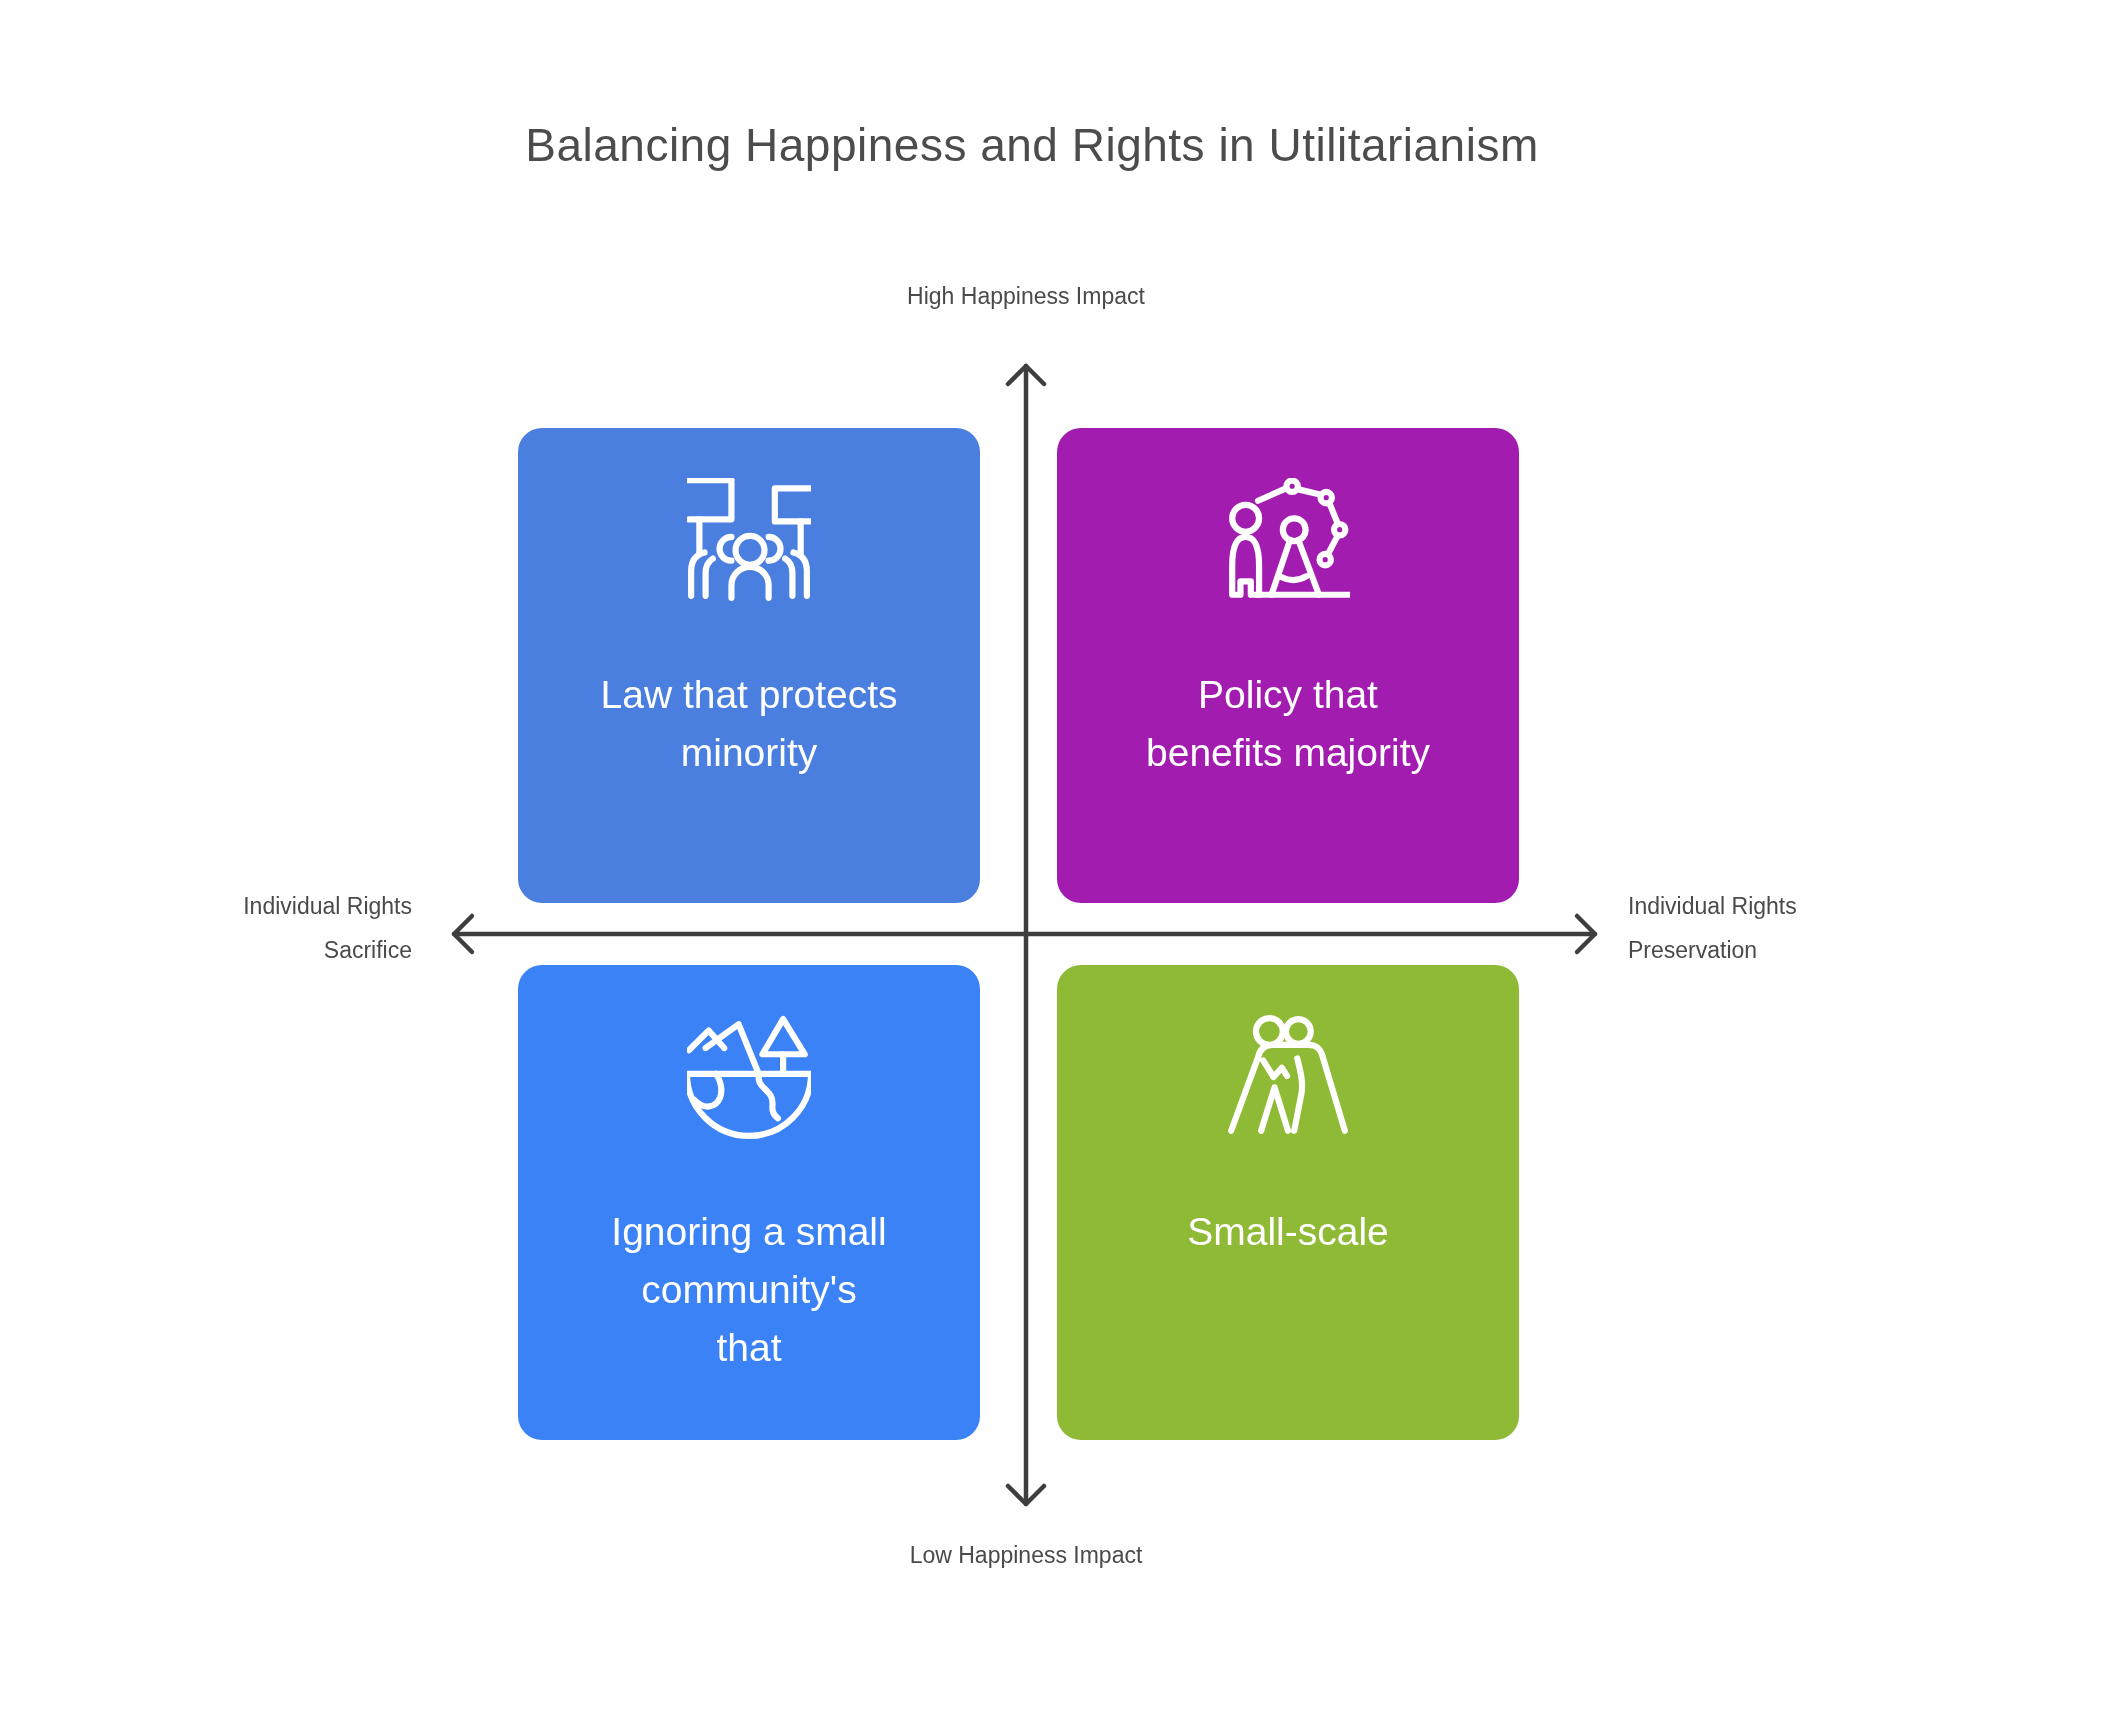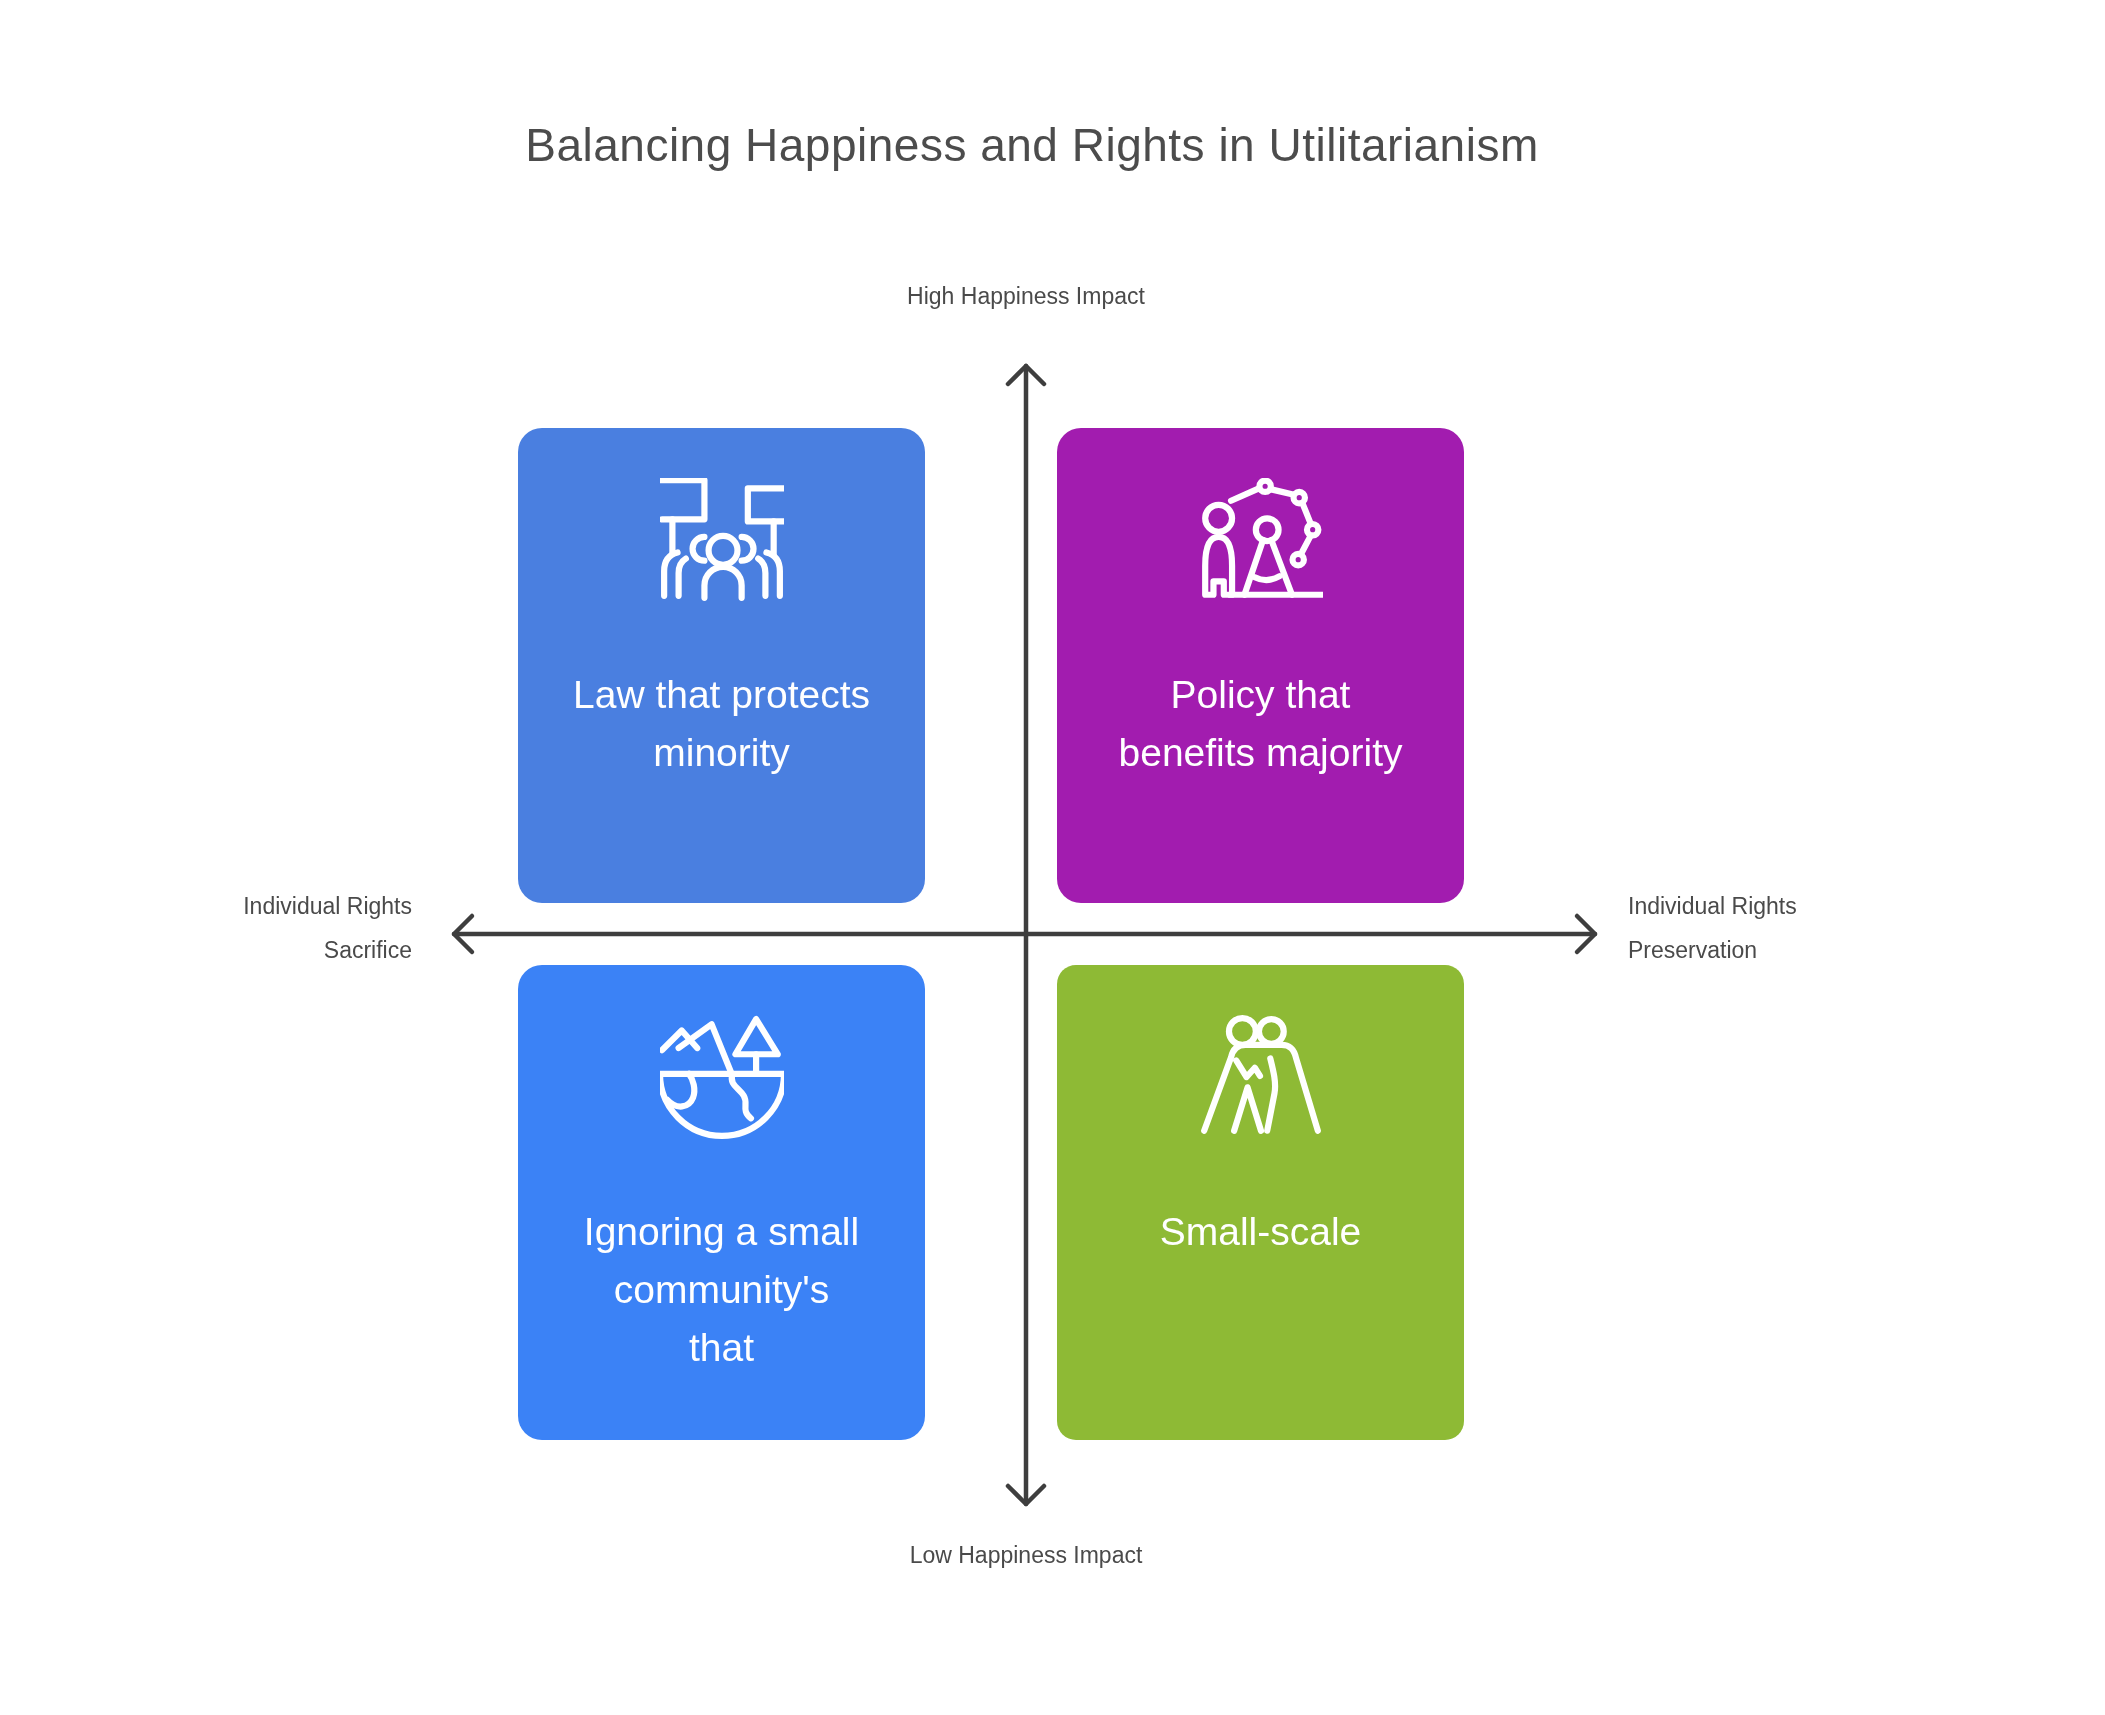--- a/index.html
+++ b/index.html
@@ -39,21 +39,21 @@
     font-size: 23px;
     color: #4a4a4a;
     line-height: 44px;
   }
   .axis-label.top    { top: 274px;  left: 1026px; transform: translateX(-50%); white-space: nowrap; }
   .axis-label.bottom { top: 1533px; left: 1026px; transform: translateX(-50%); white-space: nowrap; }
   .axis-label.left   { top: 884px;  left: 0;      width: 412px;  text-align: right; }
   .axis-label.right  { top: 884px;  left: 1628px; text-align: left; }
   .quadrant {
     position: absolute;
-    width: 407px;
+    width: 462px;
     height: 475px;
     border-radius: 24px;
   }
   .quadrant.tl { left: 518px;  top: 428px; }
   .quadrant.tr { left: 1057px; top: 428px; }
   .quadrant.bl { left: 518px;  top: 965px; }
   .quadrant.br { left: 1057px; top: 965px; }
   .q-icon {
     position: absolute;
     top: 50px;
@@ -176,21 +176,21 @@
         <path d="M93,38 V57"></path>
       </svg>
     </div>
     <div class="q-text">
       <div>Ignoring a small</div>
       <div>community's</div>
       <div>that</div>
     </div>
   </div>
 
-  <div class="quadrant br" style="background-color: rgb(142, 186, 53); border-radius: 19px;">
+  <div class="quadrant br" style="background-color: rgb(142, 186, 53);">
     <div class="q-icon">
       <svg viewBox="0 0 120 120">
         <circle cx="42" cy="16" r="13"></circle>
         <circle cx="70" cy="16" r="12"></circle>
         <path d="M5,112 L31,41 C33,32 38,29 45,29 L80,29 C88,29 92,33 94,42 L115,112"></path>
         <path d="M34,112 L47,70 L60,112"></path>
         <path d="M69,42 C72,54 75,66 73,76 L66,112"></path>
         <path d="M36,44 L46,60 L54,51 L59,59"></path>
       </svg>
     </div>

